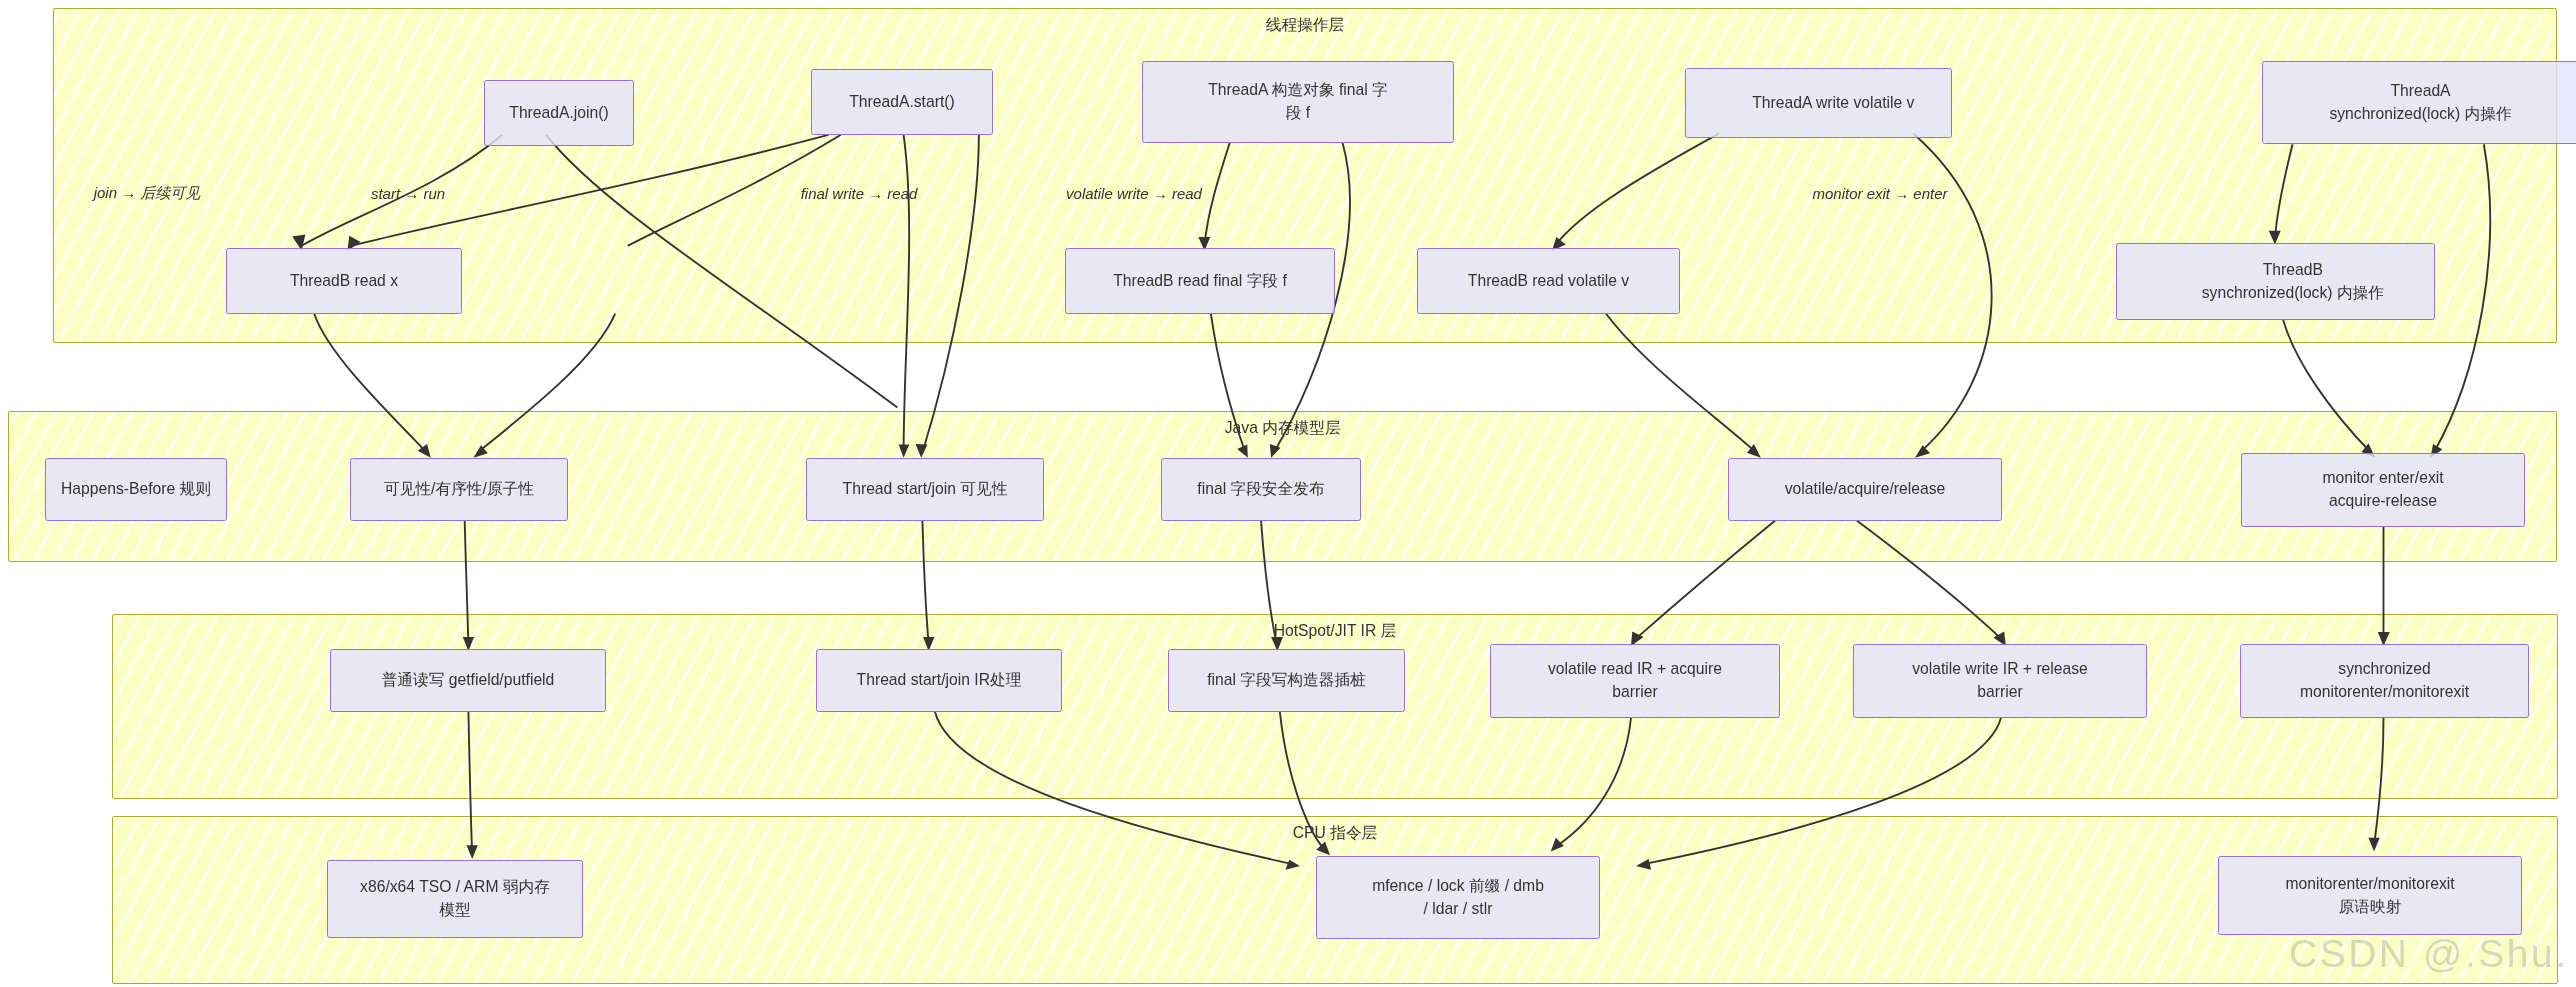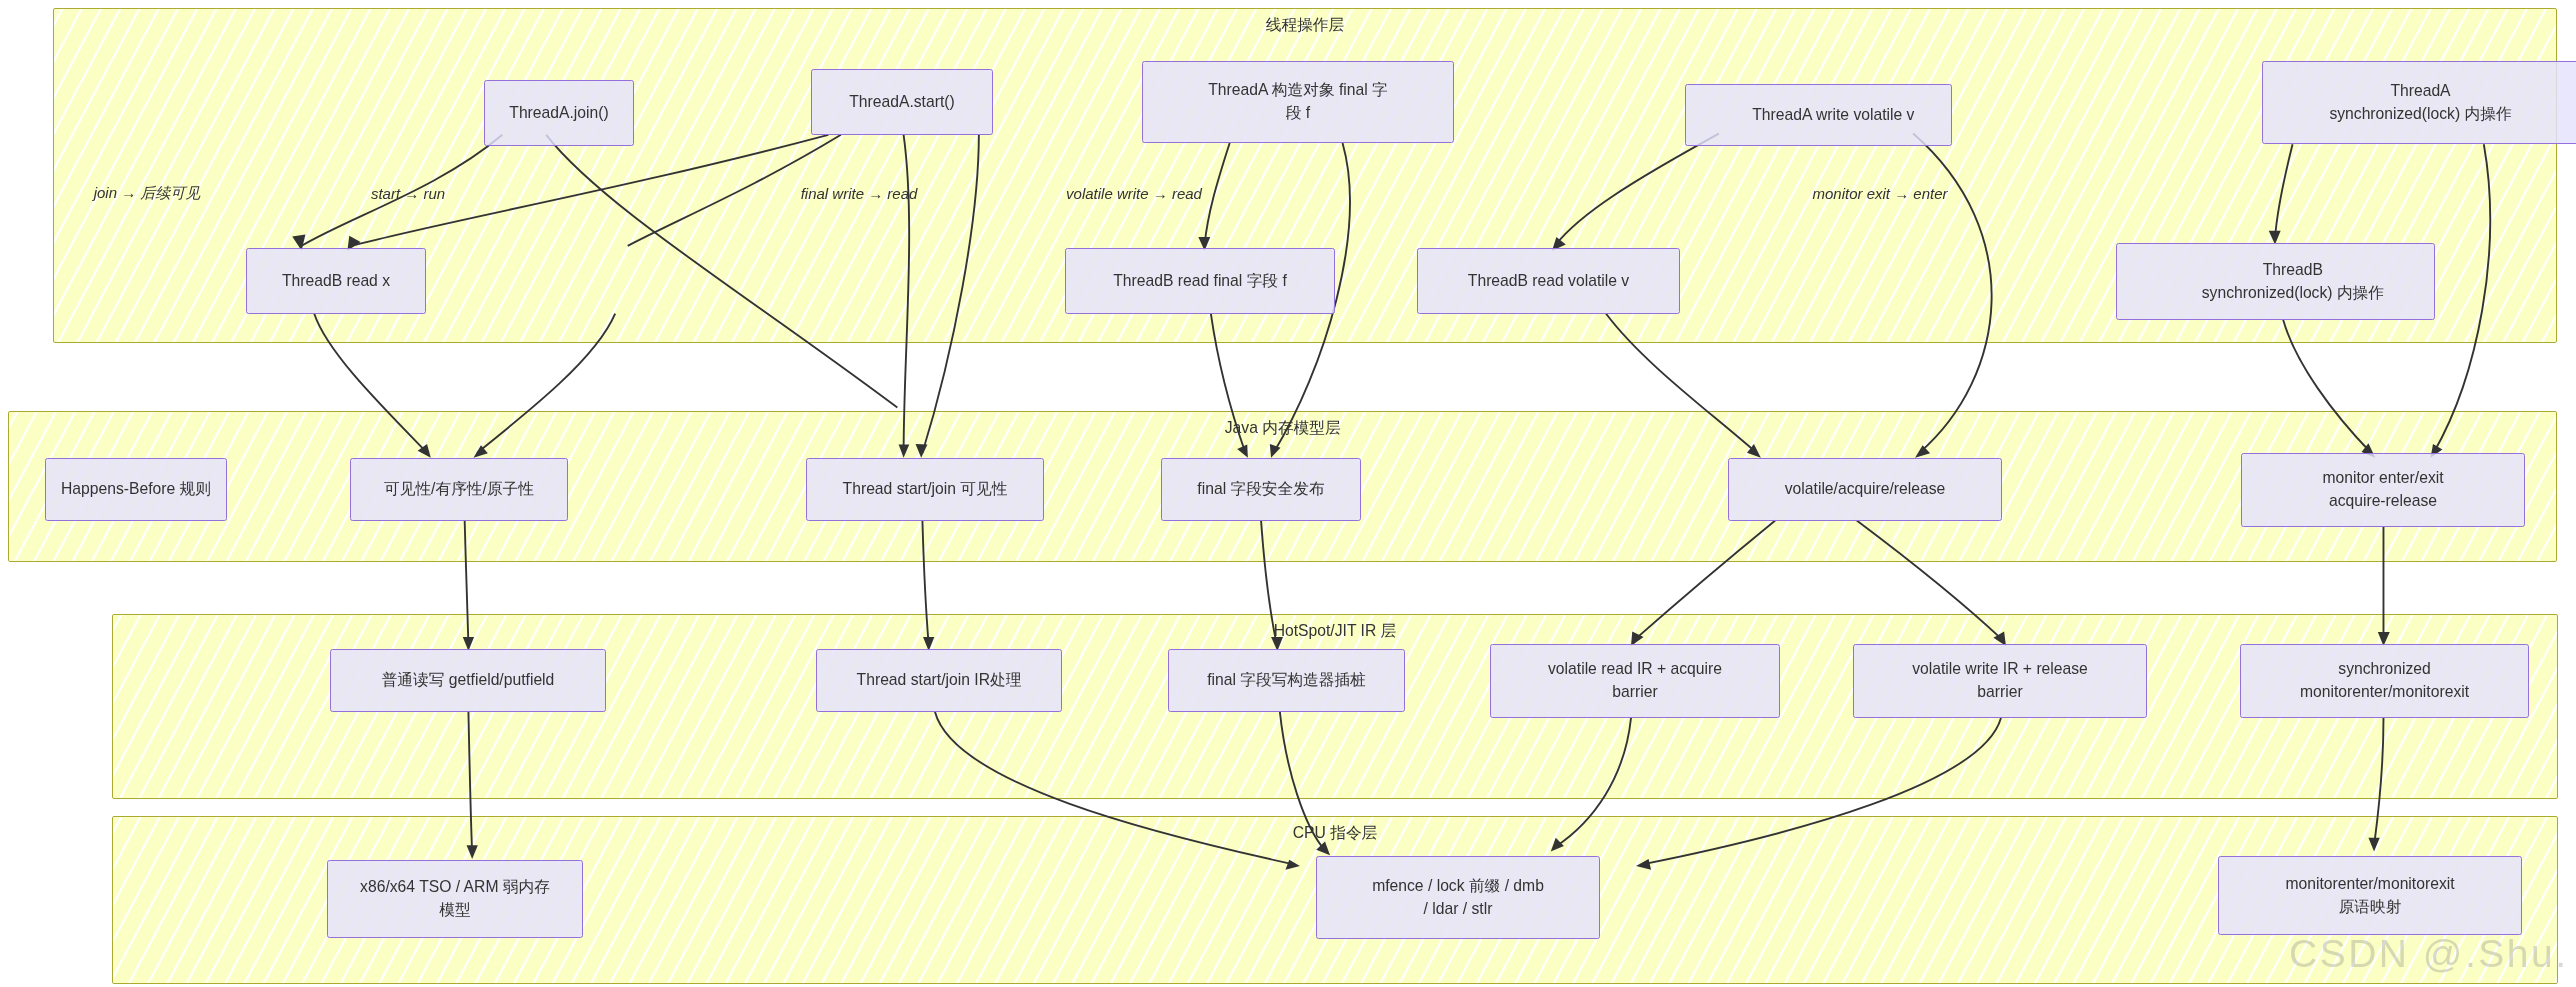--- a/index.html
+++ b/index.html
@@ -151,24 +151,24 @@
       <polygon points="2608,1381 2628,1370 2632,1387"></polygon>
       <path d="M 3800,1145 C 3800,1240 3790,1310 3785,1348"></path>
       <polygon points="3785,1358 3776,1336 3794,1336"></polygon>
     </svg>
 
   <div id="watermark">CSDN @.Shu.</div>
 <div class="node" style="left: 484px; top: 80px; width: 150px; height: 66px; font-size: 15.7px;">ThreadA.join()</div>
     <div class="node" style="left: 811px; top: 69px; width: 182px; height: 66px; font-size: 15.7px;">ThreadA.start()</div>
     <div class="node" style="left: 1142px; top: 61px; width: 312px; height: 82px; font-size: 15.7px;">ThreadA 构造对象 final 字
 段 f</div>
-    <div class="node" style="left: 1685px; top: 84px; width: 267px; height: 62px; font-size: 15.7px; padding-left: 36px;">ThreadA write volatile v</div>
+    <div class="node" style="left: 1685px; top: 68px; width: 267px; height: 70px; font-size: 15.7px; padding-left: 36px;">ThreadA write volatile v</div>
     <div class="node" style="left: 2262px; top: 61px; width: 317px; height: 83px; font-size: 15.7px;">ThreadA
 synchronized(lock) 内操作</div>
-    <div class="node" style="left: 226px; top: 248px; width: 180px; height: 66px; font-size: 15.7px; margin-left: 20px;">ThreadB read x</div>
+    <div class="node" style="left: 226px; top: 248px; width: 236px; height: 66px; font-size: 15.7px;">ThreadB read x</div>
     <div class="node" style="left: 1065px; top: 248px; width: 270px; height: 66px; font-size: 15.7px;">ThreadB read final 字段 f</div>
     <div class="node" style="left: 1417px; top: 248px; width: 263px; height: 66px; font-size: 15.7px;">ThreadB read volatile v</div>
     <div class="node" style="left: 2116px; top: 243px; width: 319px; height: 77px; font-size: 15.7px; padding-left: 41px;">ThreadB
 synchronized(lock) 内操作</div>
     <div class="node" style="left: 45px; top: 458px; width: 182px; height: 63px; font-size: 15.7px;">Happens-Before 规则</div>
     <div class="node" style="left: 350px; top: 458px; width: 218px; height: 63px; font-size: 15.7px;">可见性/有序性/原子性</div>
     <div class="node" style="left: 806px; top: 458px; width: 238px; height: 63px; font-size: 15.7px;">Thread start/join 可见性</div>
     <div class="node" style="left: 1161px; top: 458px; width: 200px; height: 63px; font-size: 15.7px;">final 字段安全发布</div>
     <div class="node" style="left: 1684px; top: 458px; width: 274px; height: 63px; font-size: 15.7px; margin-left: 44px;">volatile/acquire/release</div>
     <div class="node" style="left: 2241px; top: 453px; width: 284px; height: 74px; font-size: 15.7px;">monitor enter/exit

